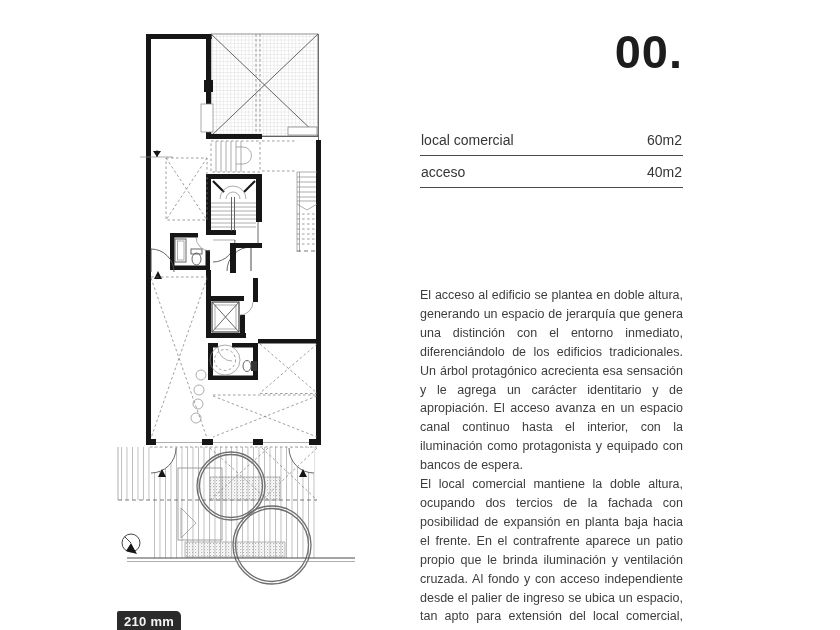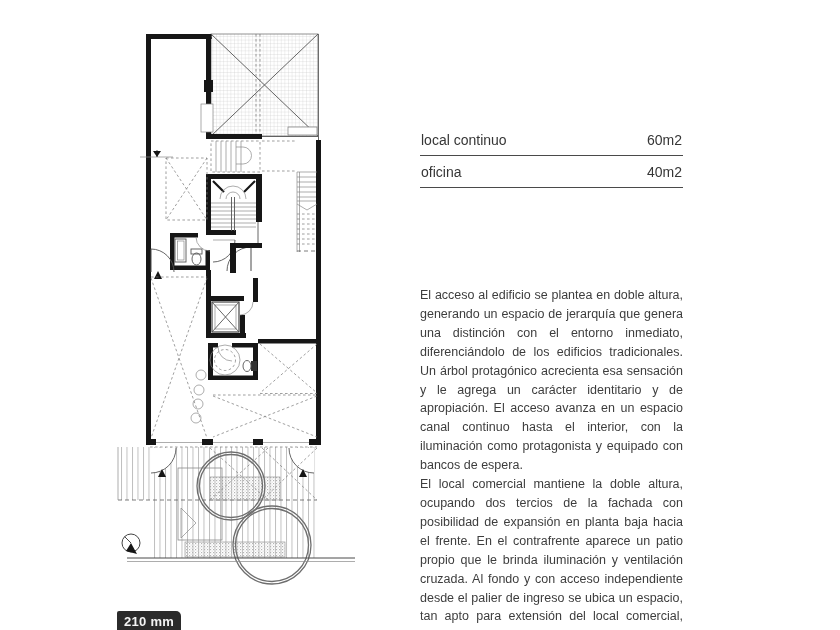--- a/index.html
+++ b/index.html
@@ -262,28 +262,29 @@
       <circle cx="196" cy="418" r="5" fill="#fff" class="lt"></circle>
     </g>
 
     <g>
       <line x1="213" y1="395" x2="317" y2="395" class="ldf"></line>
       <line x1="213" y1="396" x2="317" y2="437" class="ldf"></line>
       <line x1="317" y1="396" x2="213" y2="437" class="ldf"></line>
     </g>
   </svg>
 
+  <div id="bignum">00.</div>
 
   <div id="areas">
     <div class="arow">
-      <span>local continuo</span>
+      <span>local comercial</span>
       <span>60m2</span>
     </div>
     <div class="arow">
-      <span>oficina</span>
+      <span>acceso</span>
       <span>40m2</span>
     </div>
   </div>
 
   <div id="desc">
     <p>El acceso al edificio se plantea en doble altura, generando un espacio de jerarquía que genera una distinción con el entorno inmediato, diferenciándolo de los edificios tradicionales. Un árbol protagónico acrecienta esa sensación y le agrega un carácter identitario y de apropiación. El acceso avanza en un espacio canal continuo hasta el interior, con la iluminación como protagonista y equipado con bancos de espera.</p>
     <p>El local comercial mantiene la doble altura, ocupando dos tercios de la fachada con posibilidad de expansión en planta baja hacia el frente. En el contrafrente aparece un patio propio que le brinda iluminación y ventilación cruzada. Al fondo y con acceso independiente desde el palier de ingreso se ubica un espacio, tan apto para extensión del local comercial, como para oficina independiente.</p>
   </div>
 
   <div id="chip">210 mm</div>

